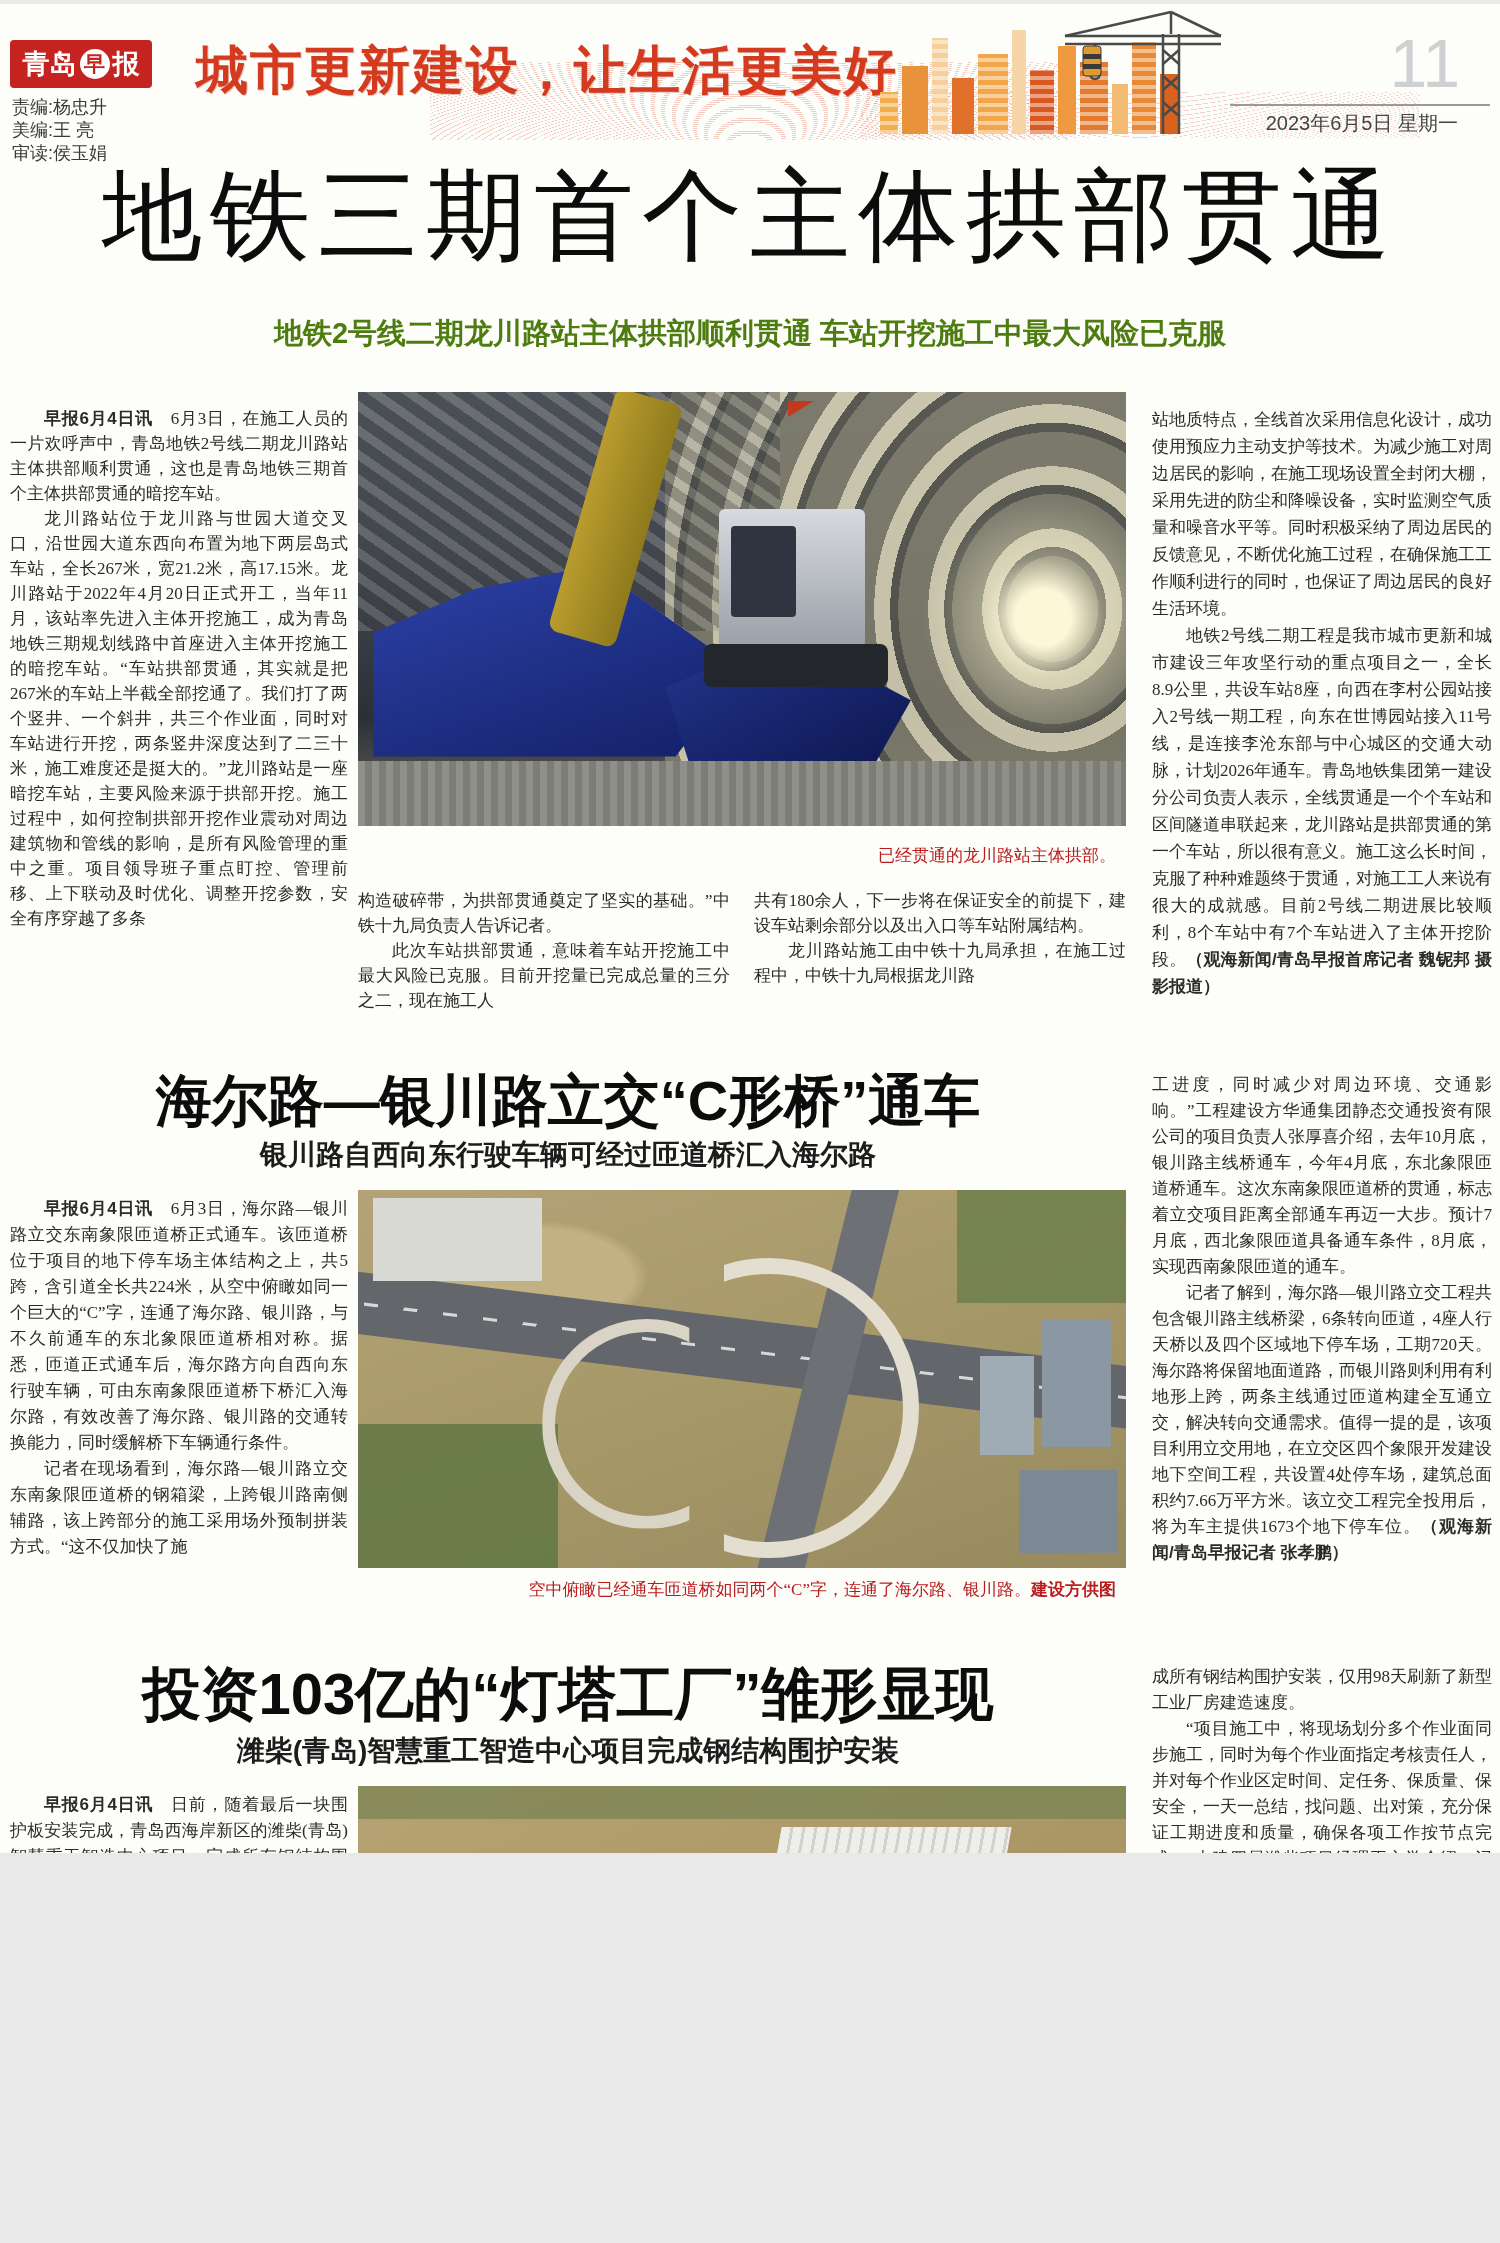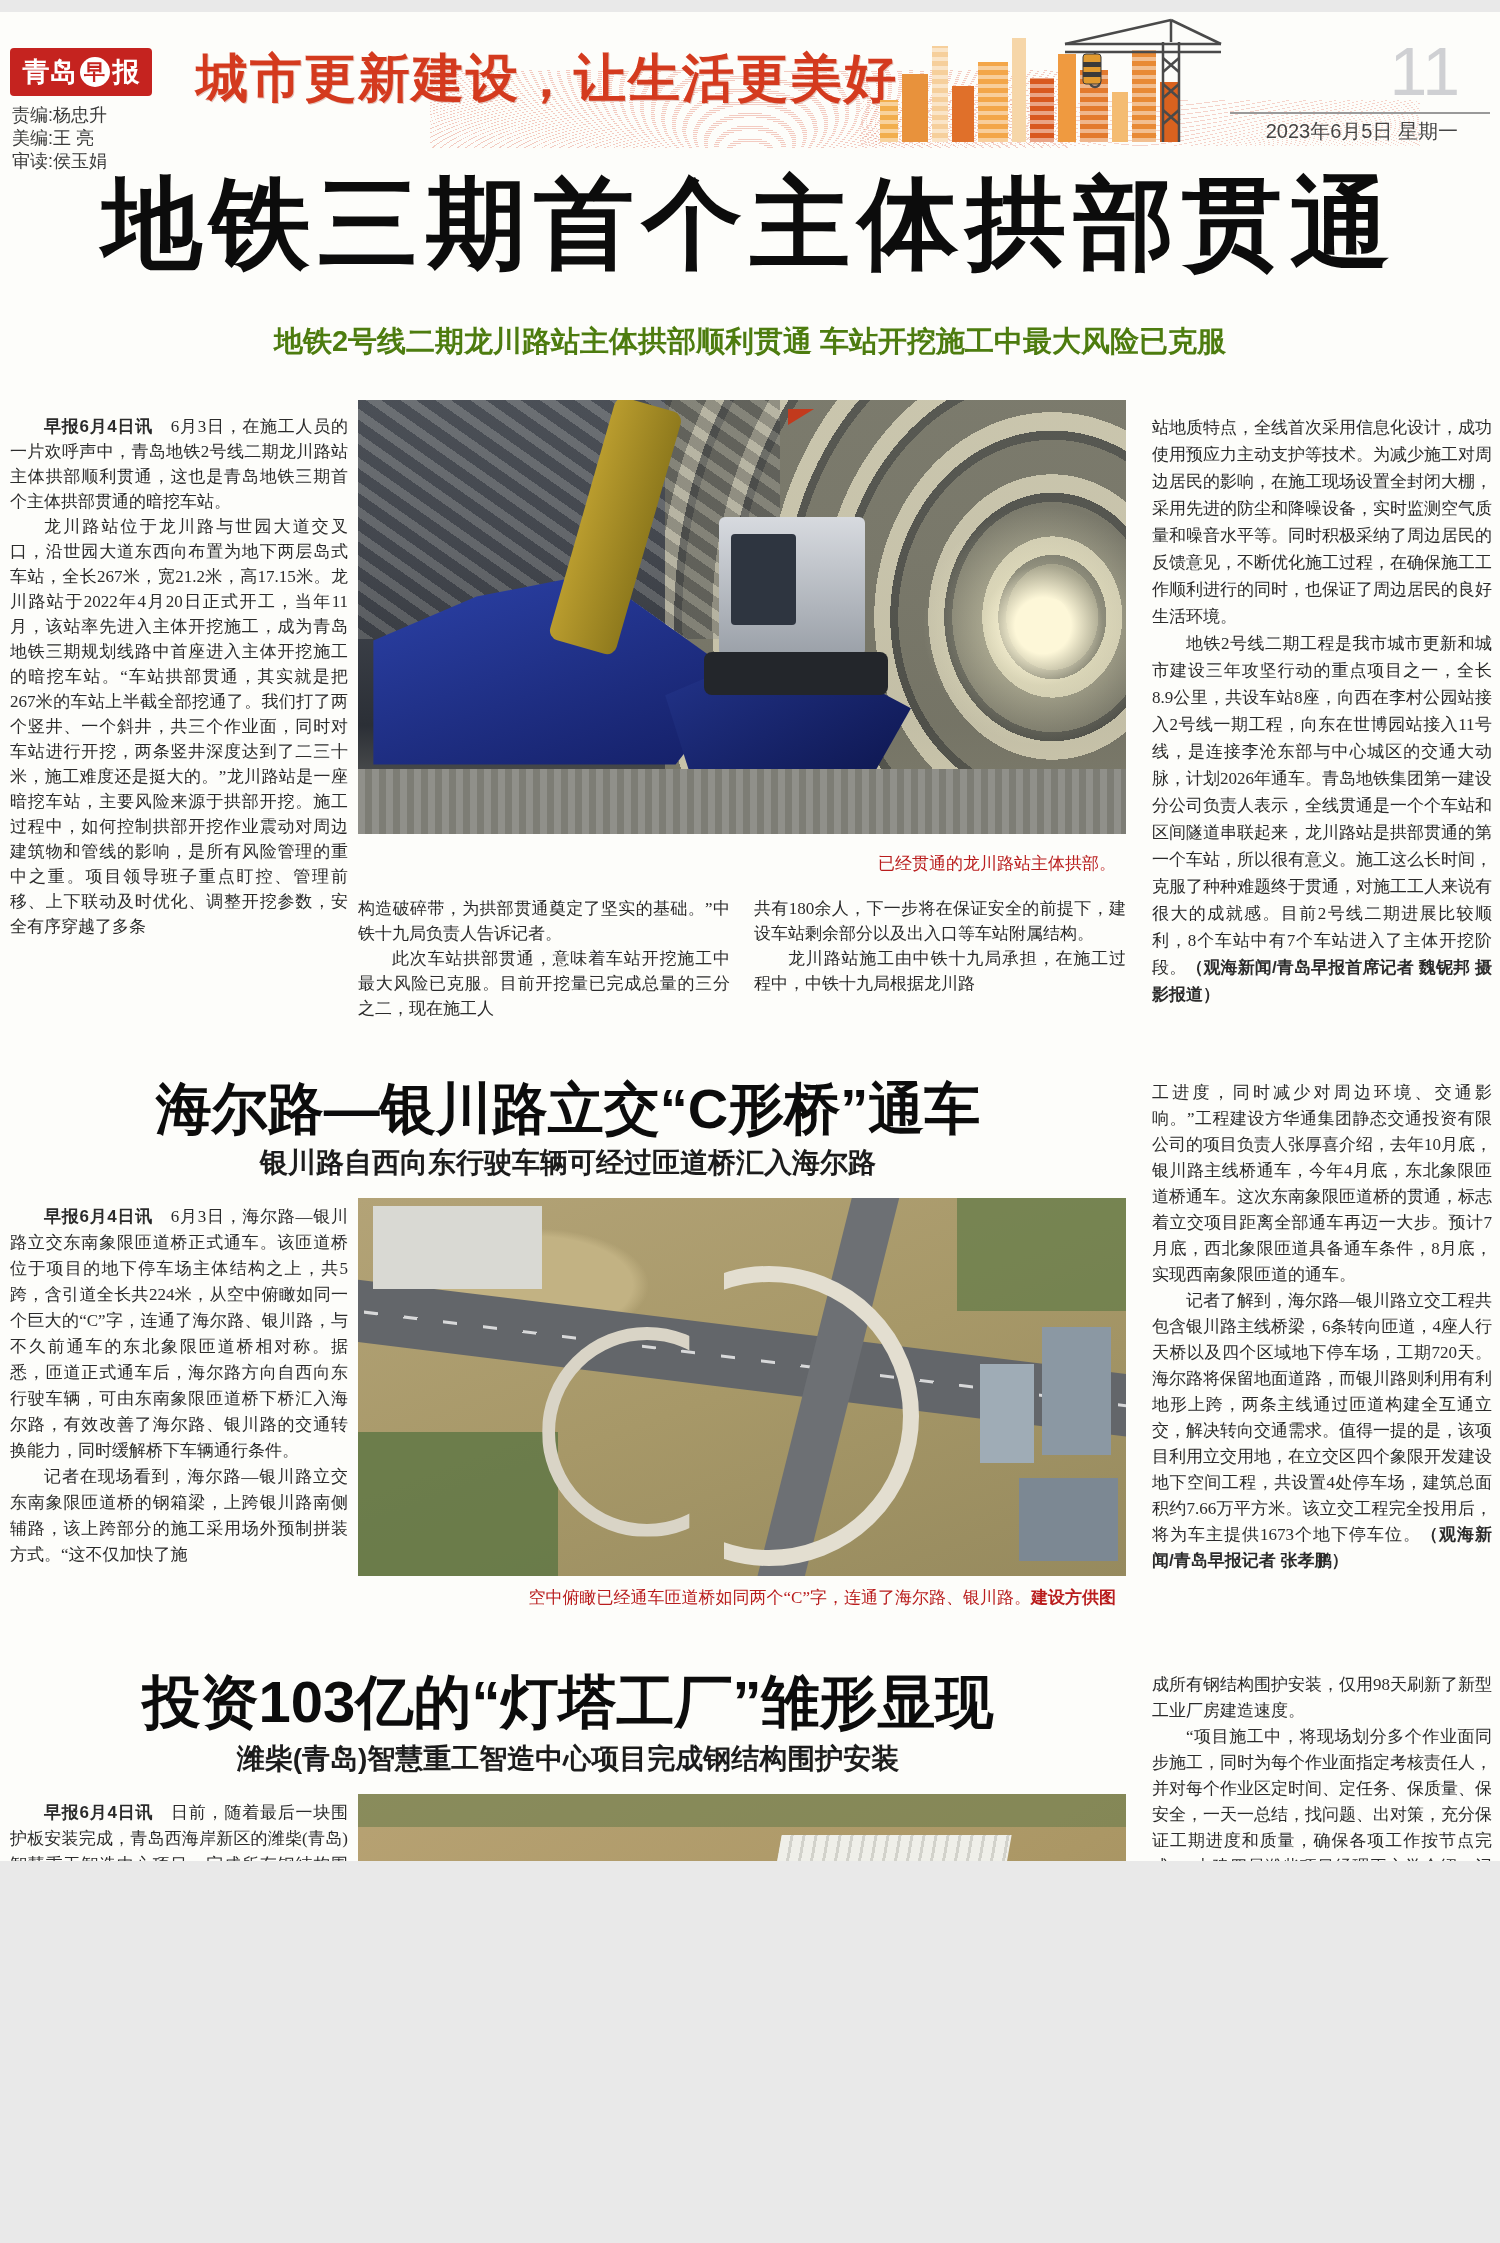--- a/index.html
+++ b/index.html
@@ -1,16 +1,16 @@
 <!DOCTYPE html>
 <html><head>
 <meta charset="utf-8">
 <style>
   html,body{margin:0;padding:0;background:#e9e9e9;}
-  #page{position:relative;width:1500px;height:1849px;background:#fdfdfa;margin:12px auto;
+  #page{position:relative;width:1500px;height:1849px;background:#fdfdfa;margin:4px auto;
         font-family:"Liberation Serif","DejaVu Serif",serif;color:#262626;overflow:hidden;}
   
   .logo-box{position:absolute;left:10px;top:36px;width:142px;height:48px;background:#c5231f;
             border-radius:4px;display:flex;align-items:center;justify-content:center;gap:3px;
             color:#fff;font-family:"Liberation Sans",sans-serif;font-weight:bold;font-size:27px;}
   .logo-circle{width:30px;height:30px;border-radius:50%;background:#fff;color:#c5231f;
                display:flex;align-items:center;justify-content:center;font-size:21px;}
   .editors{position:absolute;left:12px;top:92px;font-family:"Liberation Sans",sans-serif;
            font-size:18px;line-height:23px;color:#3a3a3a;}
   .banner{position:absolute;left:196px;top:32px;width:760px;font-family:"Liberation Sans",sans-serif;
@@ -26,21 +26,21 @@
   .skyline div{flex:0 0 auto;}
   .bar{background-image:repeating-linear-gradient(0deg,rgba(255,255,255,.45) 0 4px,transparent 4px 9px);}
   .crane{position:absolute;left:1035px;top:2px;}
   .pagenum{position:absolute;right:40px;top:20px;font-family:"Liberation Sans",sans-serif;
            font-size:68px;font-weight:300;color:#cfd0d3;}
   .dateline-top{position:absolute;right:42px;top:106px;font-family:"Liberation Sans",sans-serif;
                 font-size:20px;color:#444;}
   .rule-top{position:absolute;right:10px;top:100px;width:260px;height:2px;background:#999;}
   
   .h1{position:absolute;left:0;top:146px;width:1500px;text-align:center;
-      font-family:"Liberation Sans",sans-serif;font-weight:700;font-size:100px;letter-spacing:8px;color:#0c0c0c;}
+      font-family:"Liberation Sans",sans-serif;font-weight:400;font-size:100px;letter-spacing:8px;color:#0c0c0c;}
   .sub1{position:absolute;left:0;top:310px;width:1500px;text-align:center;
         font-family:"Liberation Sans",sans-serif;font-weight:700;font-size:29px;color:#4d7c0f;}
   .h2{position:absolute;left:10px;width:1116px;text-align:center;
       font-family:"Liberation Sans",sans-serif;font-weight:900;color:#0c0c0c;}
   .sub2{position:absolute;left:10px;width:1116px;text-align:center;
         font-family:"Liberation Sans",sans-serif;font-weight:700;font-size:28px;color:#1c1c1c;}
   
   .col{position:absolute;font-size:17px;line-height:25px;text-align:justify;color:#2b2b2b;}
   .col p{margin:0;text-indent:2em;}
   .lead{font-family:"Liberation Sans",sans-serif;font-weight:bold;}

